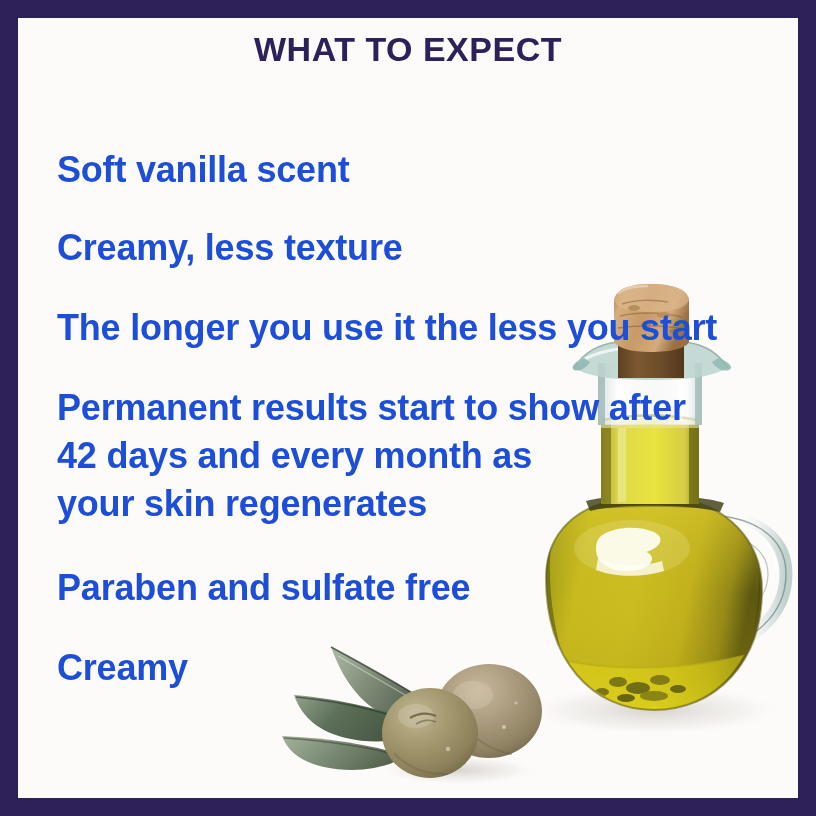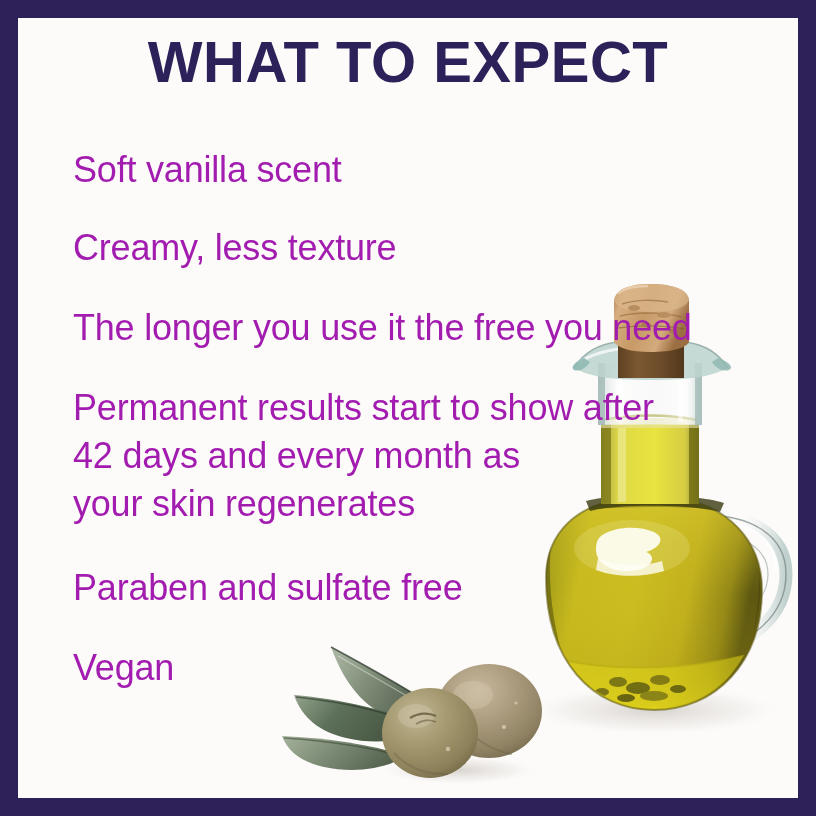--- a/index.html
+++ b/index.html
@@ -29,39 +29,38 @@
     background: #fdfbfa;
     overflow: hidden;
   }
 
   #title {
     position: absolute;
     left: 0;
     right: 0;
     top: 14px;
     text-align: center;
-    font-size: 58px;
+    font-size: 34px;
     font-weight: bold;
     letter-spacing: 0.5px;
     color: #2d2159;
     line-height: 1.05;
     white-space: nowrap;
   }
 
   .bullet {
     position: absolute;
     left: 39px;
-    color: #a21caf;
+    color: #1d4ed8;
     font-size: 36px;
-    font-weight: normal;
+    font-weight: bold;
     line-height: 48px;
     letter-spacing: -0.2px;
     white-space: pre-line;
     z-index: 5;
-    margin-left: 16px;
   }
 
   
   #art {
     position: absolute;
     left: 0;
     top: 0;
     width: 780px;
     height: 780px;
     pointer-events: none;
@@ -295,24 +294,24 @@
         </g>
       </svg>
     </div>
 
     <div id="title">WHAT TO EXPECT</div>
 
     <div class="bullet" style="top:128px;">Soft vanilla scent</div>
 
     <div class="bullet" style="top:206px;">Creamy, less texture</div>
 
-    <div class="bullet" style="top:286px;">The longer you use it the free you need</div>
+    <div class="bullet" style="top:286px;">The longer you use it the less you start</div>
 
     <div class="bullet" style="top:366px;">Permanent results start to show after
 42 days and every month as
 your skin regenerates</div>
 
     <div class="bullet" style="top:546px;text-align:center;">Paraben and sulfate free</div>
 
-    <div class="bullet" style="top:626px;">Vegan</div>
+    <div class="bullet" style="top:626px;">Creamy</div>
 
   </div>
 </div>
 
 </body></html>

